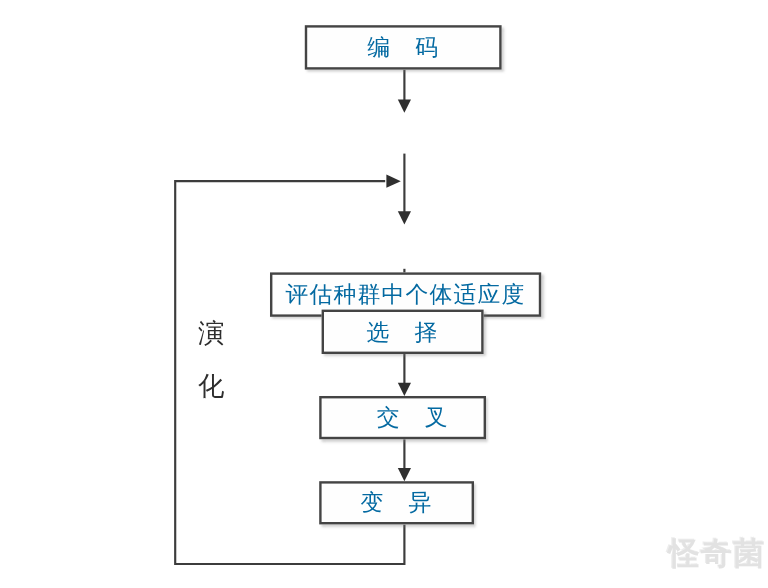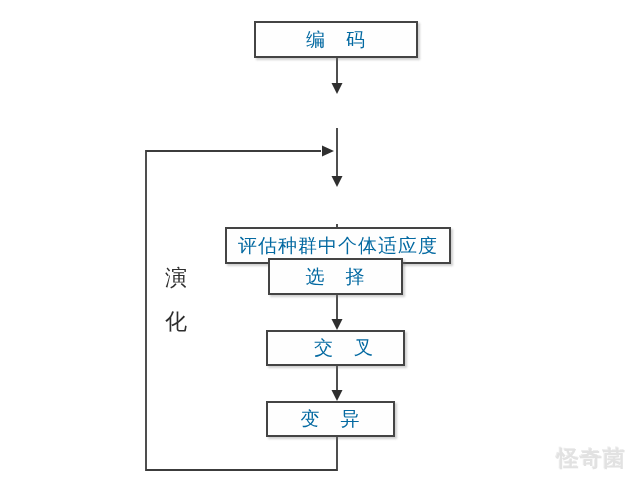--- a/index.html
+++ b/index.html
@@ -49,21 +49,21 @@
     font-size: 22px;
     line-height: 44px;
     color: #2e2e2e;
     text-align: center;
     white-space: pre-line;
   }
   .watermark {
     position: absolute;
     left: 557px;
     top: 444px;
-    font-size: 22px;
+    font-size: 26px;
     font-weight: bold;
     color: #e2e2e2;
     letter-spacing: 1px;
     text-shadow: 1px 1px 0 #ffffff, -1px -1px 0 #ededed;
     white-space: nowrap;
   }
 </style>
 </head>
 <body>
 

